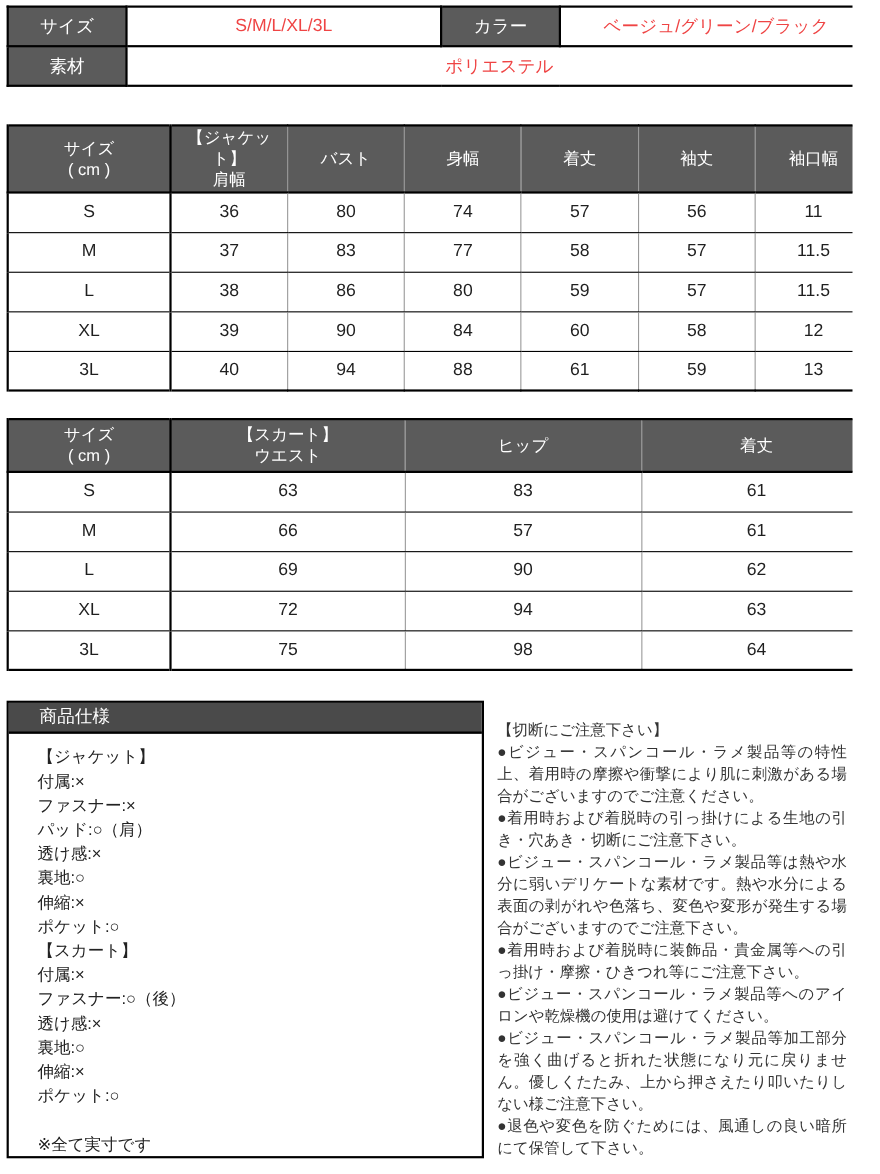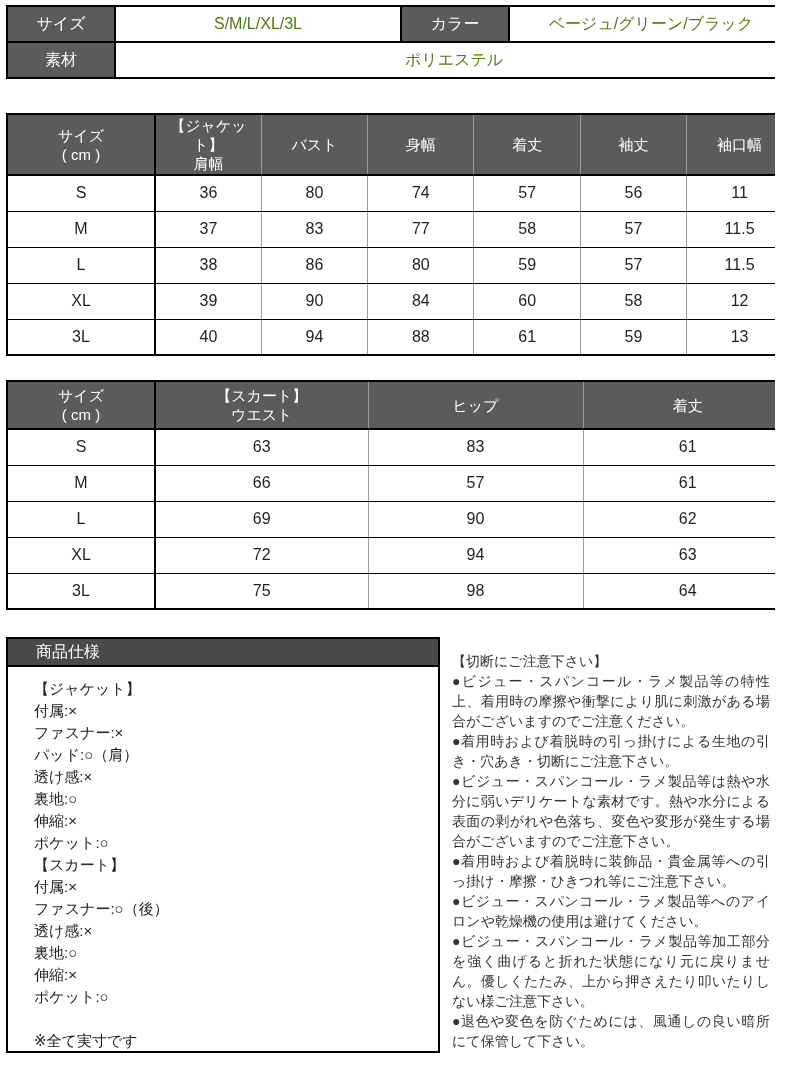--- a/index.html
+++ b/index.html
@@ -11,39 +11,39 @@
     color: #222222;
   }
   .page { position: relative; width: 775px; height: 1067px; overflow: hidden; }
 
   table { border-collapse: collapse; table-layout: fixed; }
   .tbl { width: 788px; margin-left: 6px; }
   td, th { text-align: center; vertical-align: middle; font-weight: normal; }
 
   
   #info-table { margin-top: 5px; }
-  #info-table td { border: 2px solid #000000; height: 36px; font-size: 16px; color: #4d7c0f; }
+  #info-table td { border: 2px solid #000000; height: 36px; font-size: 16px; color: #ef4444; }
   .dark-cell { background: #5b5b5b; color: #ffffff !important; font-size: 15px; }
 
   
   .size-table { border: 2px solid #000000; }
   #jacket-table { margin-top: 34px; }
   #skirt-table  { margin-top: 24px; }
   .size-table th, .size-table td {
     border-top: 1px solid #000000;
     border-bottom: 1px solid #000000;
     border-left: 1px solid #9a9a9a;
     border-right: 1px solid #9a9a9a;
   }
   .size-table th { background: #5b5b5b; color: #ffffff; font-size: 15px; height: 48px; line-height: 19px; border-bottom: 2px solid #000000; }
   .size-table td { height: 36px; font-size: 16px; color: #1f1f1f; }
   .size-table .col-size { border-left: 2px solid #000000; border-right: 2px solid #000000; }
 
   
-  .bottom { display: flex; align-items: center; margin: 27px 5px 0 6px; gap: 12px; }
+  .bottom { display: flex; align-items: flex-end; margin: 27px 5px 0 6px; gap: 12px; }
   .spec-box { width: 434px; height: 416px; border: 2px solid #000000; background: #ffffff; }
   .spec-bar {
     background: #4a4a4a; color: #ffffff;
     font-size: 16px; line-height: 18px;
     padding: 4px 6px 4px 28px;
     border-bottom: 2px solid #000000;
   }
   .spec-content { padding: 11px 15px 0 26px; font-size: 15px; line-height: 22px; color: #222222; }
   .spec-line { height: 22px; white-space: nowrap; }
   .spec-note { margin-top: 22px; height: 22px; }

